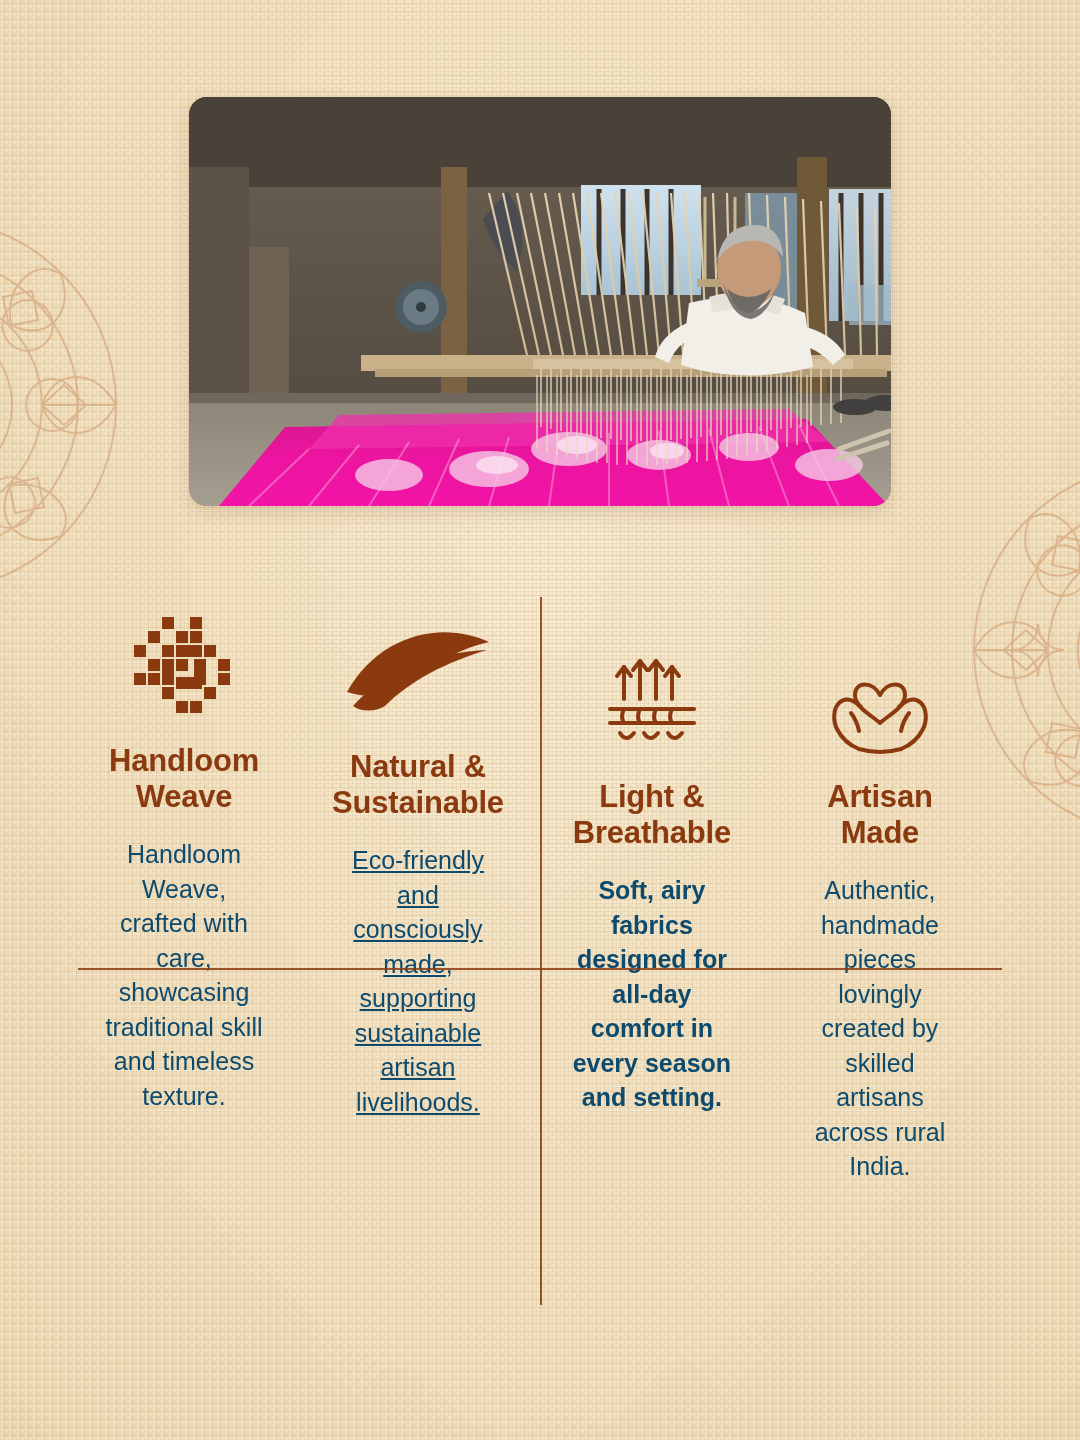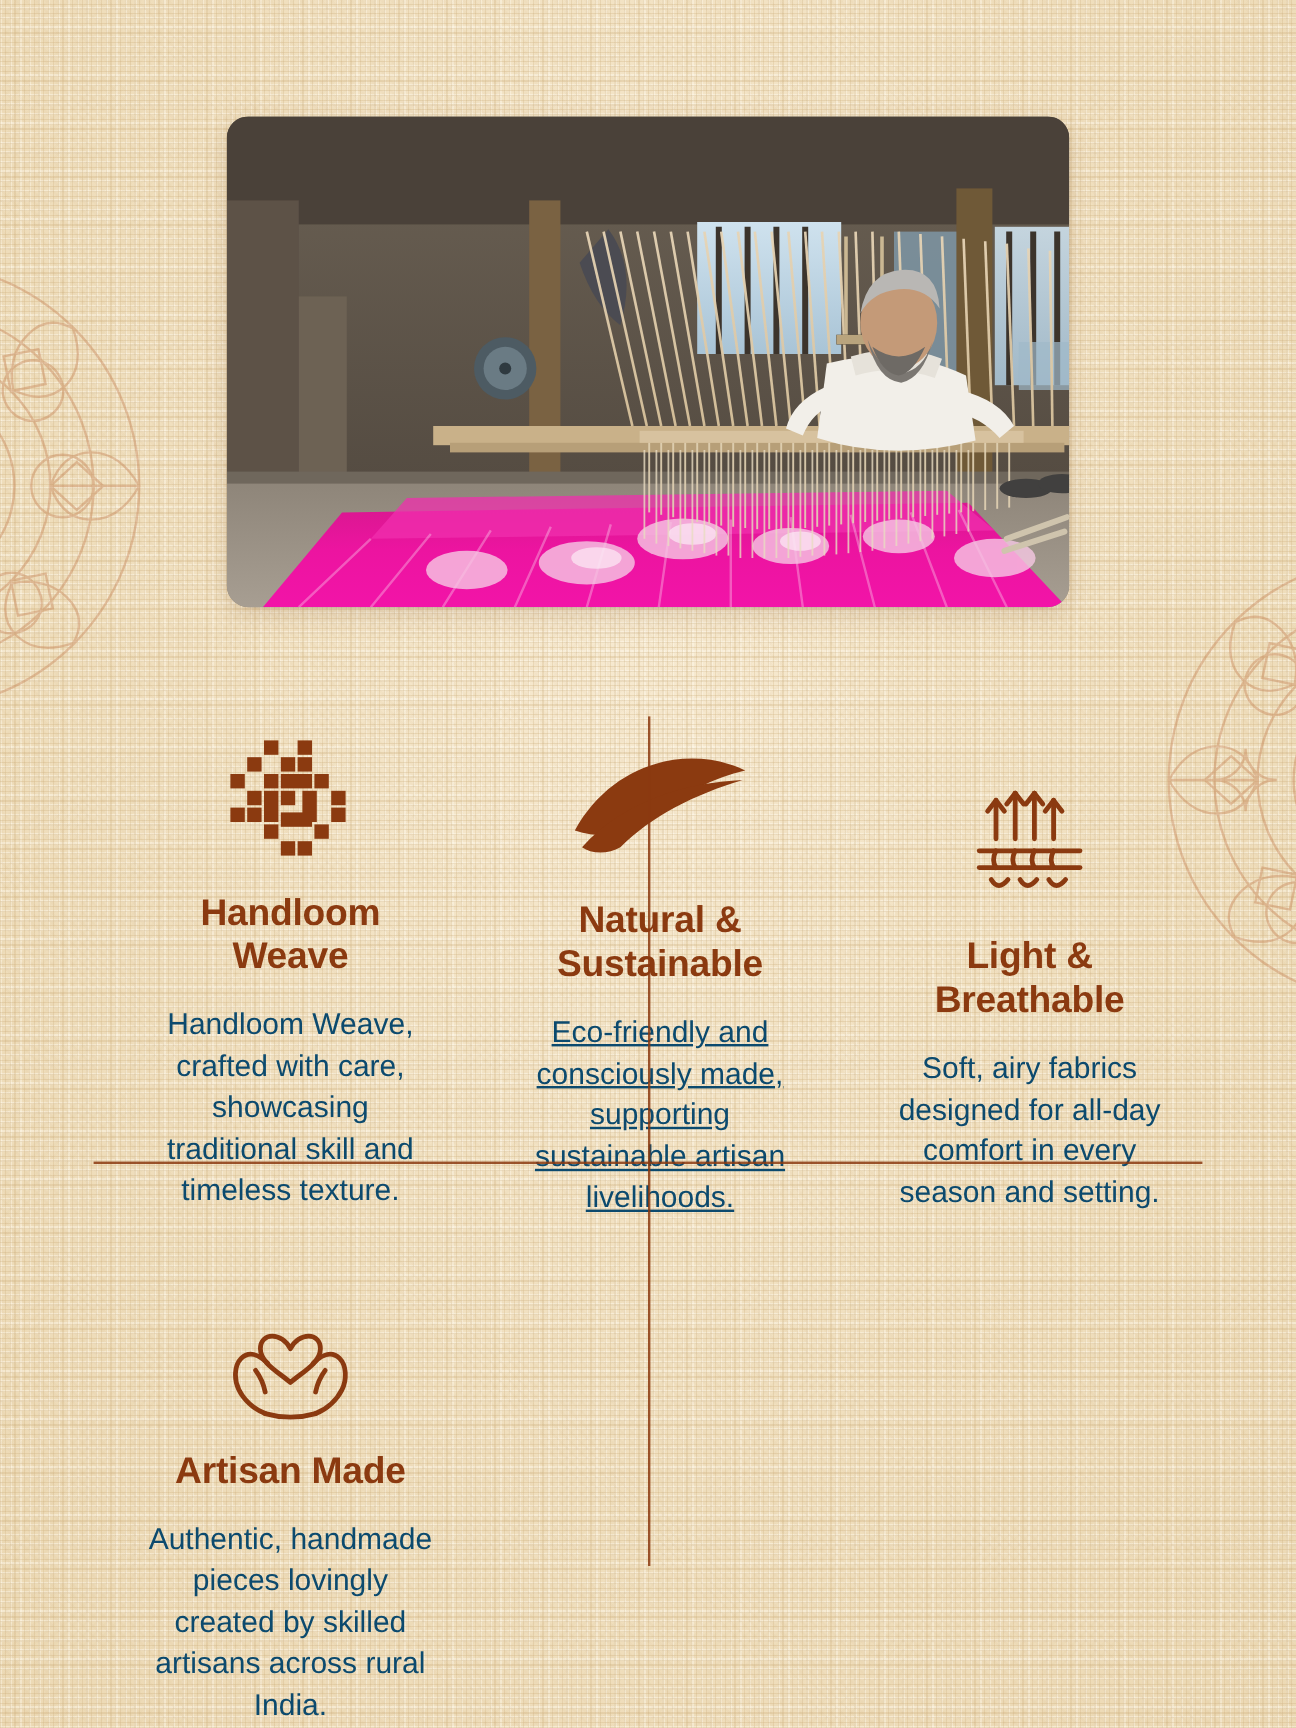--- a/index.html
+++ b/index.html
@@ -67,26 +67,26 @@
     border-radius: 18px;
     overflow: hidden;
     box-shadow: 0 6px 18px rgba(120,80,40,.18);
     background: #8d8374;
   }
   .hero svg { display: block; width: 100%; height: 100%; }
 
   
   .grid {
     position: absolute;
-    left: 88px;
+    left: 70px;
     top: 597px;
     width: 924px;
     height: 708px;
     display: grid;
-    grid-template-columns: 1fr 1fr 1fr;
+    grid-template-columns: 1fr 1fr 1fr 1fr;
     grid-template-rows: 1fr 1fr;
   }
 
   .cell {
     display: flex;
     flex-direction: column;
     align-items: center;
     padding: 18px 34px 10px;
     text-align: center;
   }
@@ -113,21 +113,21 @@
     margin-top: 28px;
   }
   .feat-desc {
     margin-top: 22px;
     font-size: 25px;
     line-height: 1.38;
     color: #0c4a6e;
     max-width: 400px;
   }
   .cell-tr .feat-desc { max-width: 420px; text-decoration: underline; }
-  .cell-bl .feat-desc { max-width: 420px; }
+  .cell-bl .feat-desc { max-width: 420px; font-weight: bold; }
   .cell-br .feat-desc { max-width: 420px; text-align: center; }
 
   
   .divider-v {
     position: absolute;
     z-index: 4;
     left: 540px;
     top: 597px;
     width: 2px;
     height: 708px;

